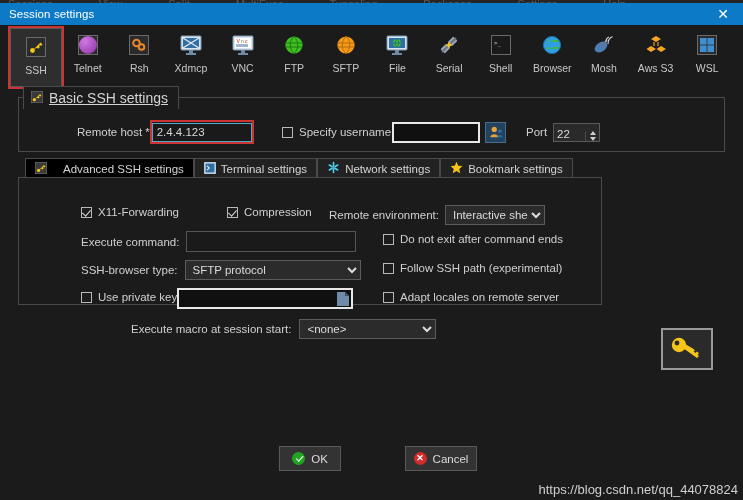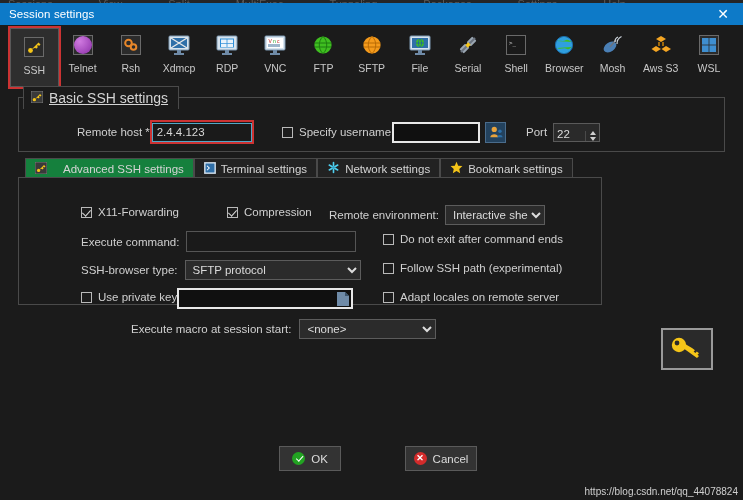--- a/index.html
+++ b/index.html
@@ -217,21 +217,21 @@
   .tab {
     height: 20px;
     padding: 0 9px;
     display: flex; align-items: center; gap: 5px;
     border: 1px solid #4a4a4a;
     border-bottom: none;
     background: #222222;
     cursor: pointer;
     box-sizing: border-box;
   }
-  .tab.active { background: #15803d; gap: 16px; }
+  .tab.active { background: #000000; gap: 16px; }
   .tab .t-lbl { font-size: 11.5px; color: #d4d4d4; white-space: nowrap; }
 
   .tabpanel {
     position: absolute;
     left: 18px; top: 152px;
     width: 584px; height: 128px;
     border: 1px solid #4a4a4a;
     background: #1b1b1b;
     box-sizing: border-box;
   }
@@ -288,21 +288,21 @@
     width: 13px; height: 13px; border-radius: 50%;
     background: #d32b2b;
     color: #fff; font-size: 9px; font-weight: bold;
     display: flex; align-items: center; justify-content: center;
     line-height: 1;
   }
 
   .watermark {
     position: absolute;
     right: 5px; bottom: 3px;
-    font-size: 10px;
+    font-size: 13px;
     color: #cfcfcf;
     white-space: nowrap;
   }
 
   
   .tile {
     width: 20px; height: 20px;
     border: 1px solid #6a6a6a;
     background: #2b2b2b;
     display: flex; align-items: center; justify-content: center;
@@ -375,35 +375,20 @@
               <rect x="6" y="18" width="10" height="2" fill="#6f8ba8"></rect>
               <path d="M3 3 L19 13 M19 3 L3 13" stroke="#e8e8e8" stroke-width="1.4"></path>
             </svg>
           </div>
           <div class="p-lbl">Xdmcp</div>
         </div>
         <div class="proto">
           <div class="p-ico">
             <svg width="22" height="20" viewBox="0 0 22 20">
               <rect x="1" y="1" width="20" height="14" rx="1" fill="#d7e4ef" stroke="#7f9ab3"></rect>
-              <rect x="4" y="3.5" width="14" height="9" fill="#2f8fd8"></rect>
-              <rect x="5" y="4.5" width="5.6" height="3.6" fill="#e9f3fb"></rect>
-              <rect x="11.4" y="4.5" width="5.6" height="3.6" fill="#e9f3fb"></rect>
-              <rect x="5" y="8.8" width="5.6" height="3.2" fill="#e9f3fb"></rect>
-              <rect x="11.4" y="8.8" width="5.6" height="3.2" fill="#e9f3fb"></rect>
-              <rect x="9" y="15" width="4" height="3" fill="#6f8ba8"></rect>
-              <rect x="6" y="18" width="10" height="2" fill="#6f8ba8"></rect>
-            </svg>
-          </div>
-          <div class="p-lbl">RDP</div>
-        </div>
-        <div class="proto">
-          <div class="p-ico">
-            <svg width="22" height="20" viewBox="0 0 22 20">
-              <rect x="1" y="1" width="20" height="14" rx="1" fill="#d7e4ef" stroke="#7f9ab3"></rect>
               <rect x="3" y="3" width="16" height="10" fill="#ffffff"></rect>
               <text x="4.5" y="8" font-size="5" fill="#c02020" font-family="sans-serif">V</text>
               <text x="9" y="8" font-size="5" fill="#20a020" font-family="sans-serif">n</text>
               <text x="13" y="8" font-size="5" fill="#c02020" font-family="sans-serif">c</text>
               <rect x="4" y="9" width="12" height="3" fill="#9fb6cc"></rect>
               <rect x="9" y="15" width="4" height="3" fill="#6f8ba8"></rect>
               <rect x="6" y="18" width="10" height="2" fill="#6f8ba8"></rect>
             </svg>
           </div>
           <div class="p-lbl">VNC</div>

